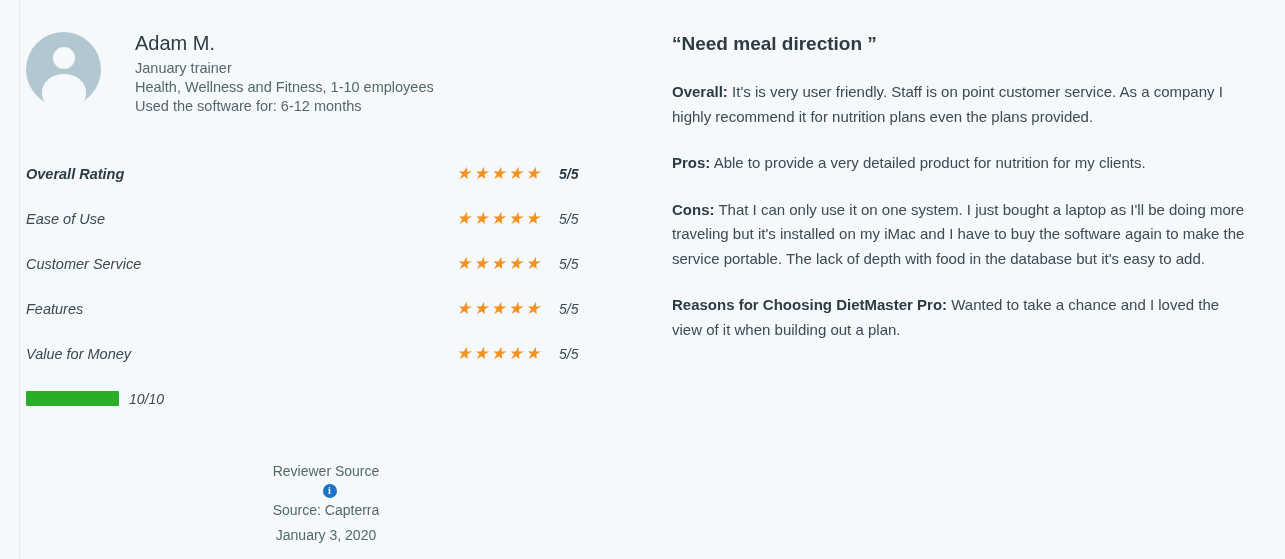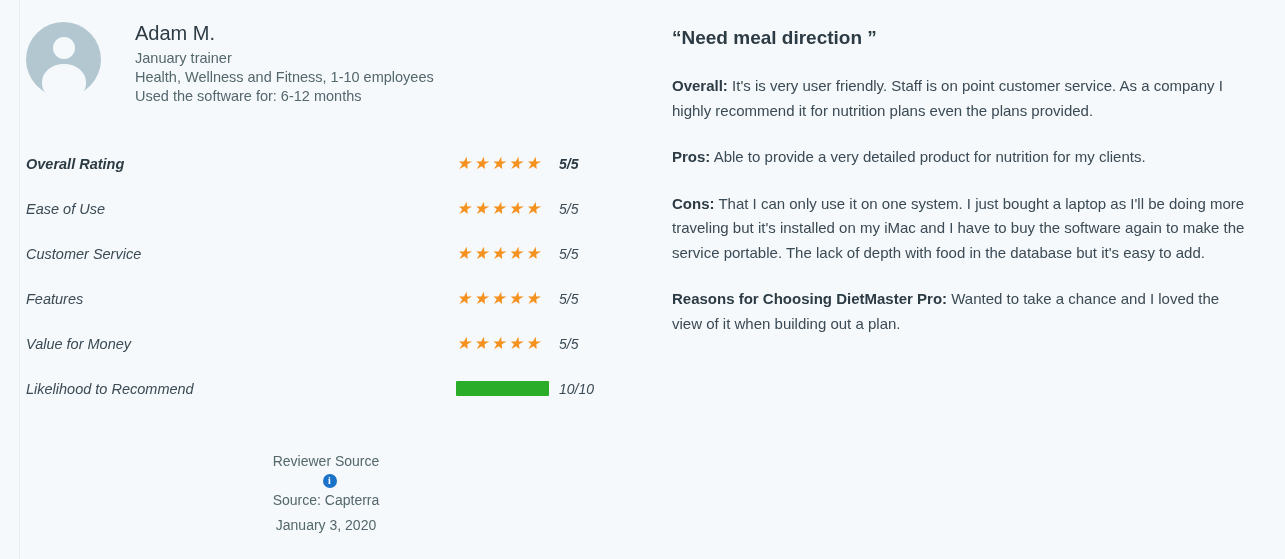--- a/index.html
+++ b/index.html
@@ -27,21 +27,21 @@
     top: 0;
     width: 1px;
     height: 559px;
     background: #e7eef1;
   }
 
   
   .left-col {
     position: absolute;
     left: 26px;
-    top: 20px;
+    top: 30px;
     width: 600px;
   }
 
   .reviewer {
     display: flex;
     align-items: flex-start;
   }
   .avatar {
     width: 75px;
     height: 75px;
@@ -163,21 +163,21 @@
     font-weight: bold;
     font-family: "Liberation Serif", serif;
     margin-left: 7px;
     line-height: 14px;
   }
 
   
   .right-col {
     position: absolute;
     left: 672px;
-    top: 24px;
+    top: 30px;
     width: 580px;
   }
   .review-title {
     font-size: 19px;
     font-weight: bold;
     color: #2d3b45;
     line-height: 28px;
     margin-bottom: 22px;
   }
   .review-para {
@@ -242,21 +242,20 @@
         <div class="rating-score">5/5</div>
       </div>
 
       <div class="rating-row">
         <div class="rating-label">Value for Money</div>
         <div class="stars">★★★★★</div>
         <div class="rating-score">5/5</div>
       </div>
 
       <div class="rating-row">
-        <div class="rating-label">Likelihood to Recommend</div>
         <div class="bar-track">
           <div class="bar-fill" style="width: 93px;"></div>
         </div>
         <div class="rating-score">10/10</div>
       </div>
 
     </div>
 
     <div class="footer">
       <div class="footer-line">

